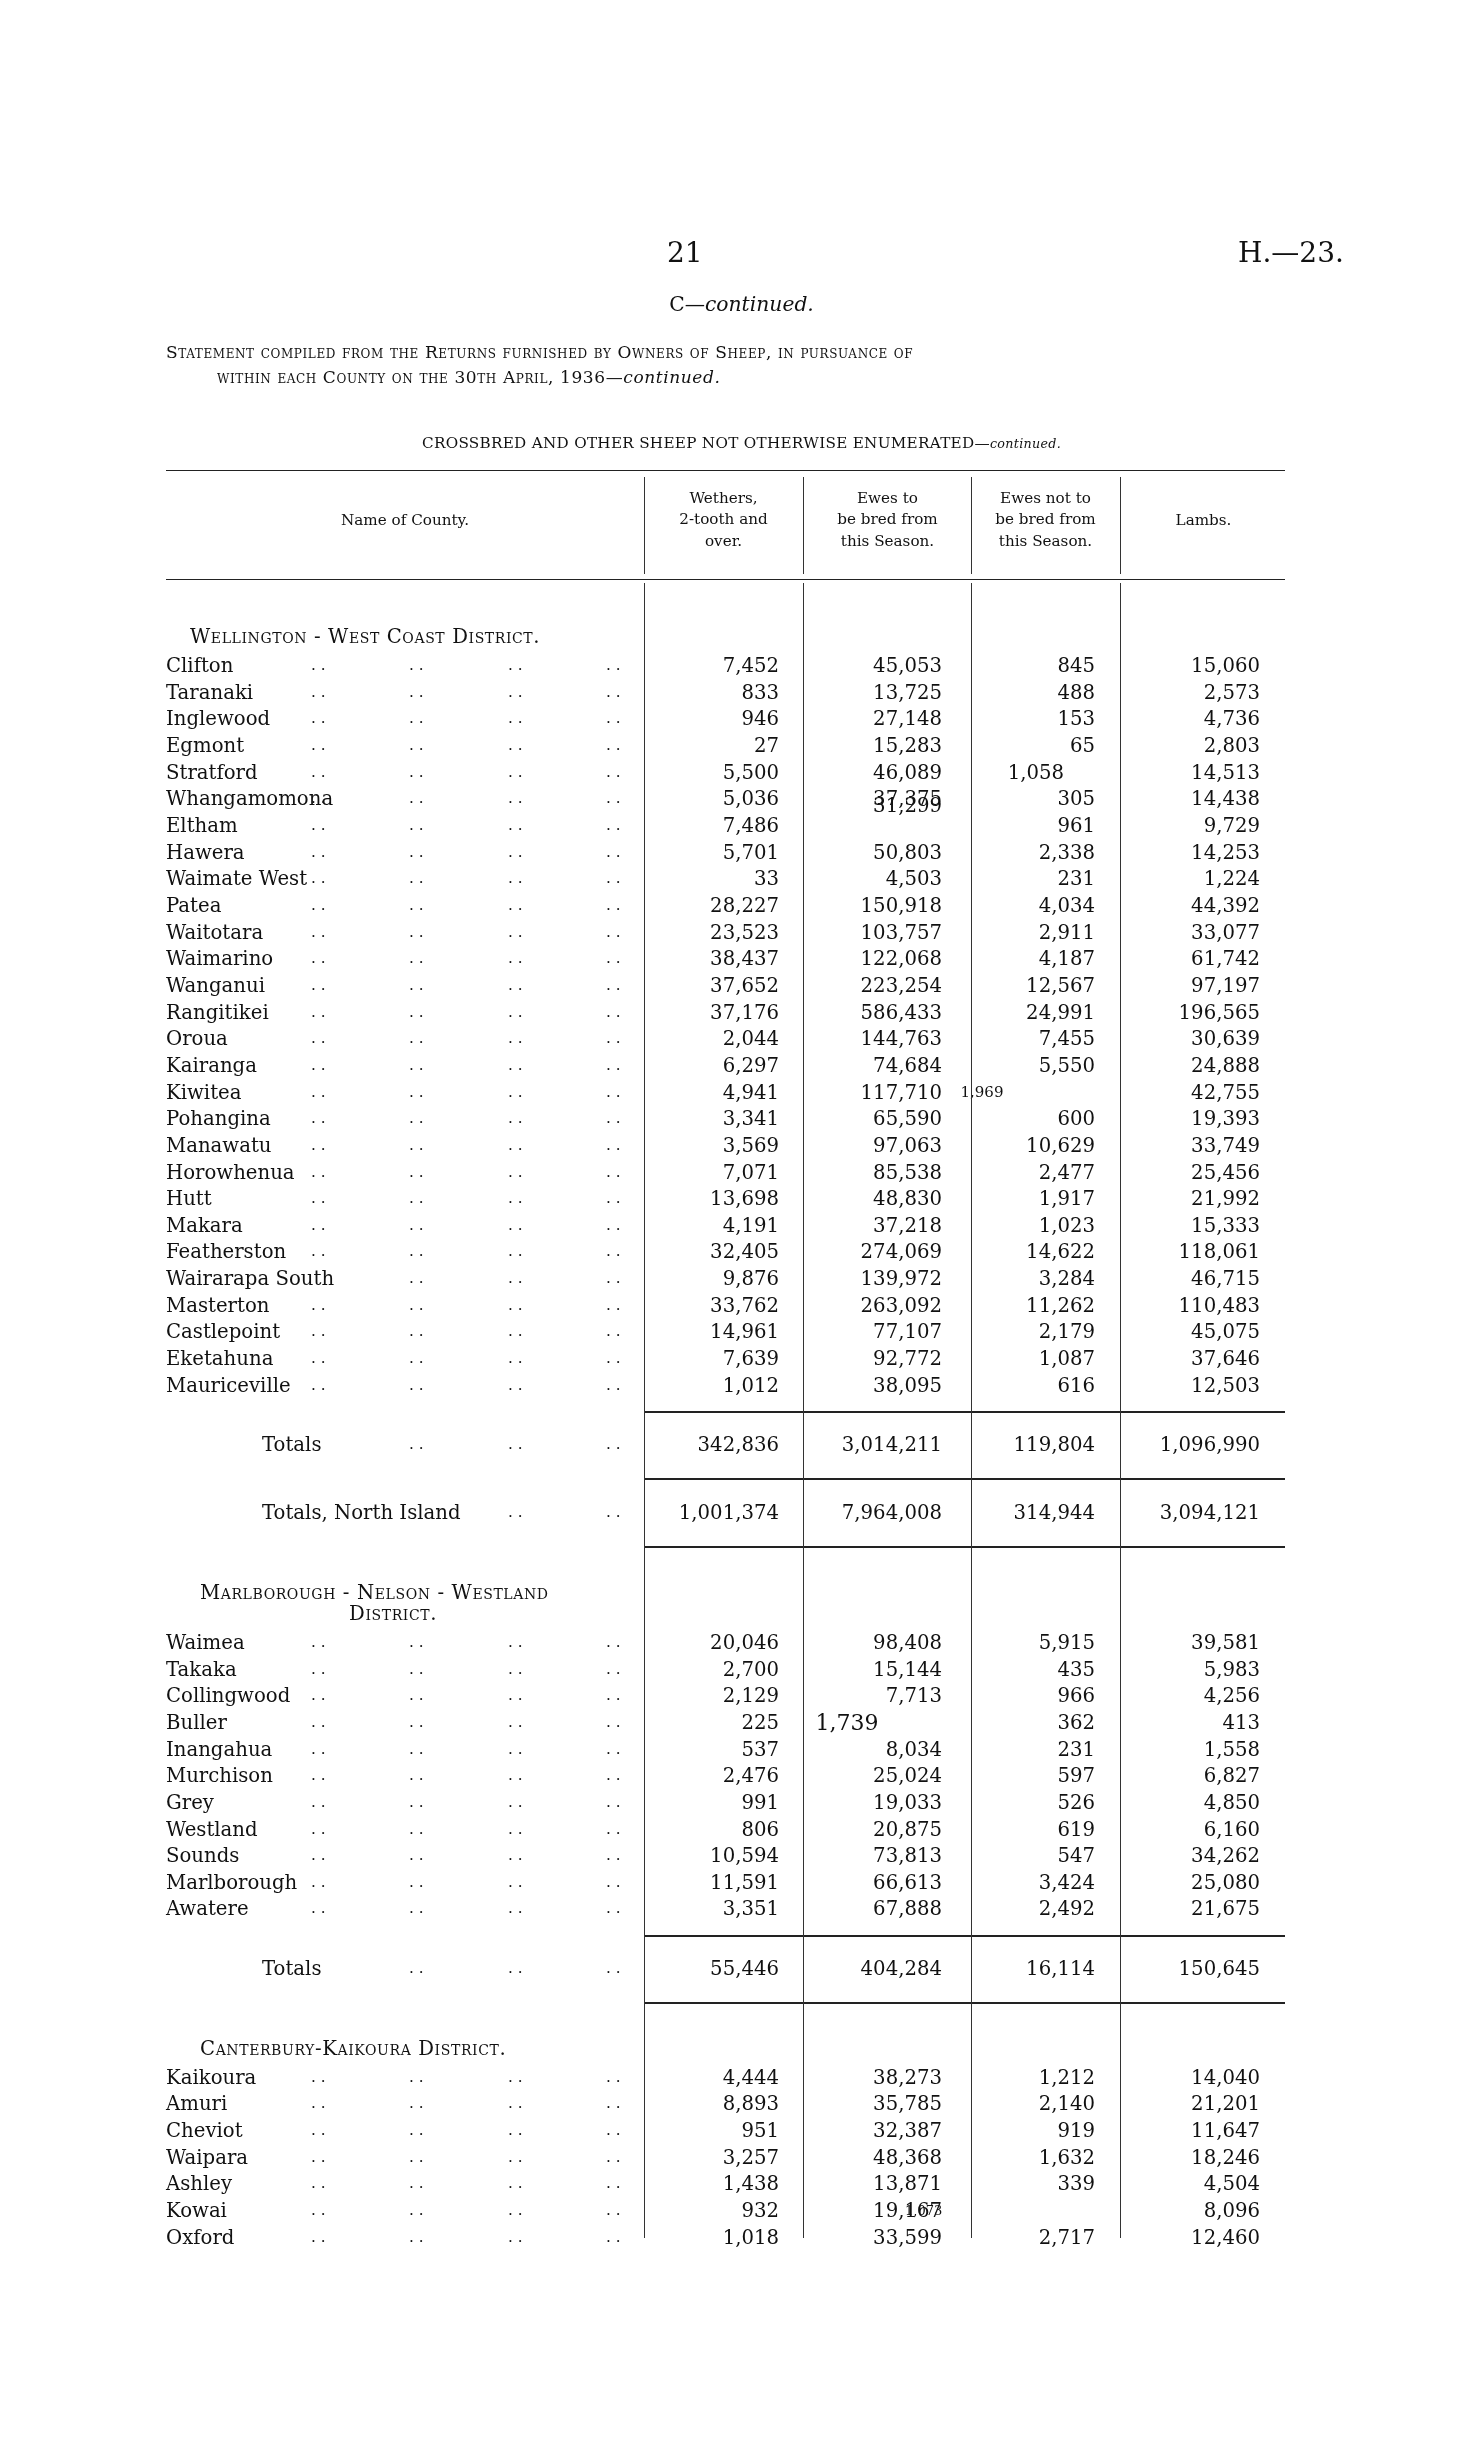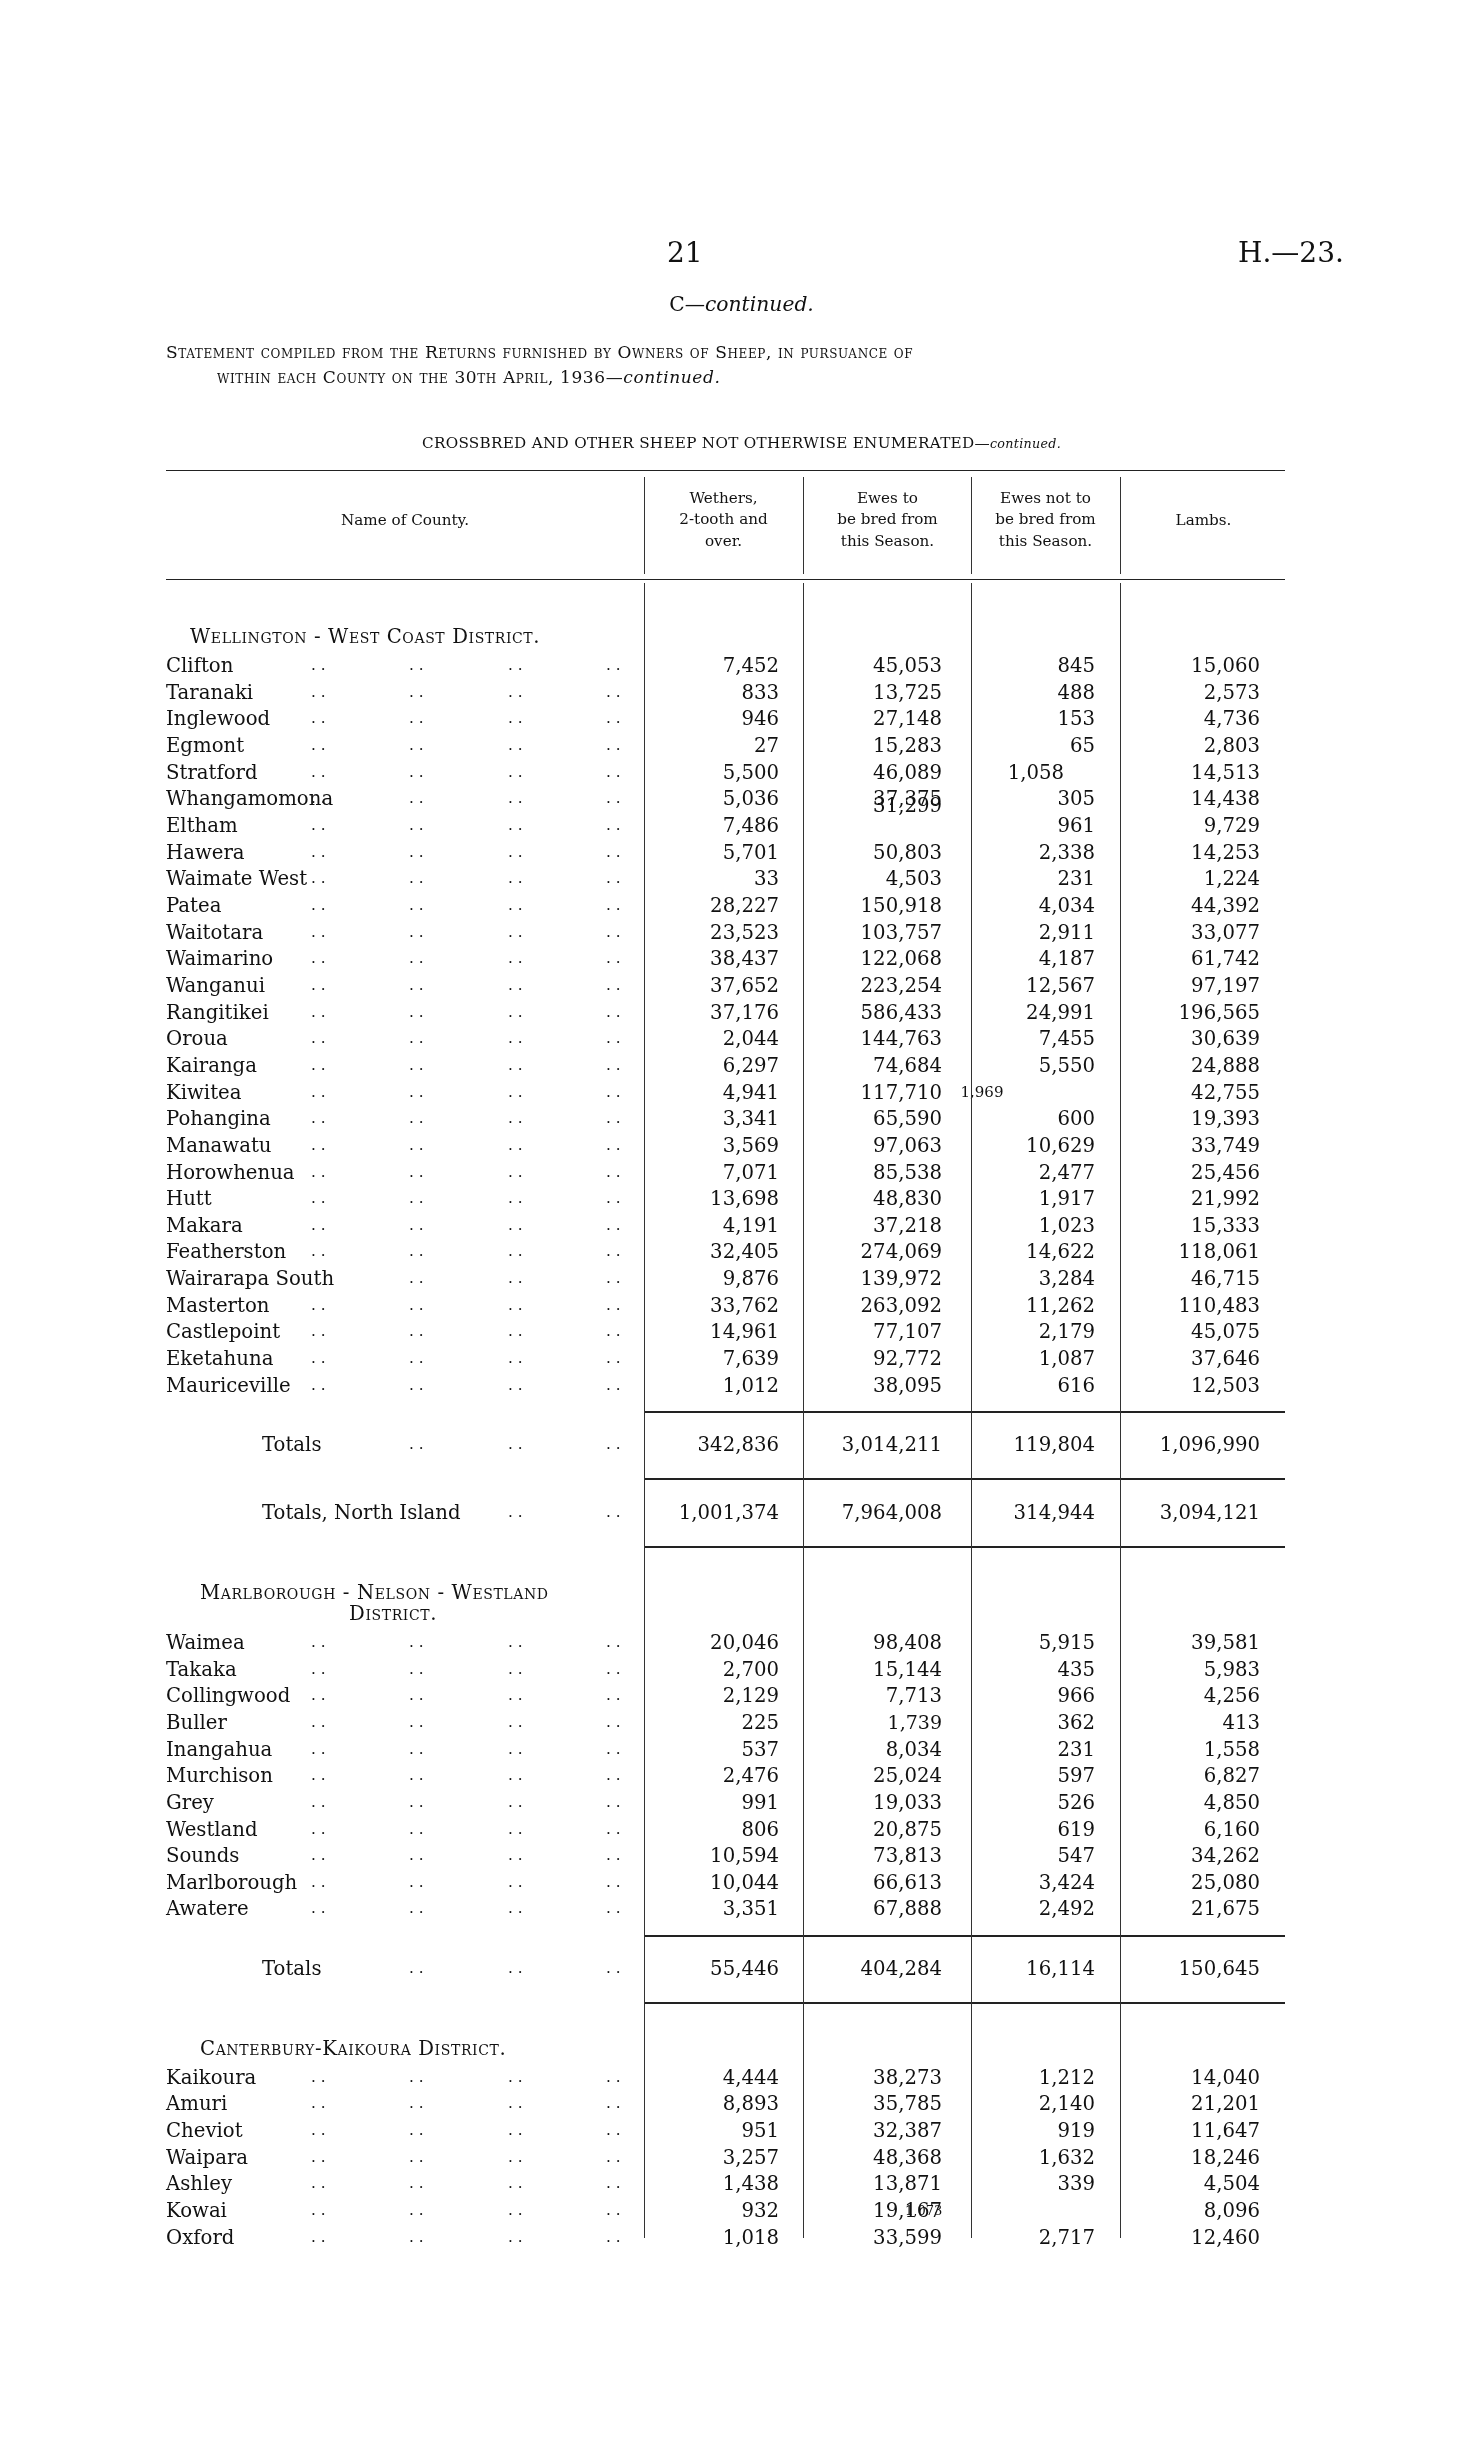--- a/index.html
+++ b/index.html
@@ -357,21 +357,21 @@
     <div style="position: absolute; left: 589px; width: 190px; top: 1682px; text-align: right; font-size: 19.7px; line-height: 27px; white-space: nowrap;">2,129</div>
     <div style="position: absolute; left: 752px; width: 190px; top: 1682px; text-align: right; font-size: 19.7px; line-height: 27px; white-space: nowrap;">7,713</div>
     <div style="position: absolute; left: 905px; width: 190px; top: 1682px; text-align: right; font-size: 19.7px; line-height: 27px; white-space: nowrap;">966</div>
     <div style="position: absolute; left: 1070px; width: 190px; top: 1682px; text-align: right; font-size: 19.7px; line-height: 27px; white-space: nowrap;">4,256</div>
     <div style="left: 166px; top: 1709px; font-size: 19.7px; white-space: nowrap; position: absolute; line-height: 27px;">Buller</div>
     <div style="position: absolute; left: 311px; top: 1709px; font-size: 15.2px; line-height: 27px;">. .</div>
     <div style="position: absolute; left: 409px; top: 1709px; font-size: 15.2px; line-height: 27px;">. .</div>
     <div style="position: absolute; left: 508px; top: 1709px; font-size: 15.2px; line-height: 27px;">. .</div>
     <div style="position: absolute; left: 606px; top: 1709px; font-size: 15.2px; line-height: 27px;">. .</div>
     <div style="position: absolute; left: 589px; width: 190px; top: 1709px; text-align: right; font-size: 19.7px; line-height: 27px; white-space: nowrap;">225</div>
-    <div style="position: absolute; left: 752px; width: 190px; top: 1709px; text-align: right; font-size: 19px; line-height: 27px; white-space: nowrap;">1,739</div>
+    <div style="position: absolute; left: 752px; width: 190px; top: 1709px; text-align: center; font-size: 22px; line-height: 27px; white-space: nowrap;">1,739</div>
     <div style="position: absolute; left: 905px; width: 190px; top: 1709px; text-align: right; font-size: 19.7px; line-height: 27px; white-space: nowrap;">362</div>
     <div style="position: absolute; left: 1070px; width: 190px; top: 1709px; text-align: right; font-size: 19.7px; line-height: 27px; white-space: nowrap;">413</div>
     <div style="left: 166px; top: 1736px; font-size: 19.7px; white-space: nowrap; position: absolute; line-height: 27px;">Inangahua</div>
     <div style="position: absolute; left: 311px; top: 1736px; font-size: 15.2px; line-height: 27px;">. .</div>
     <div style="position: absolute; left: 409px; top: 1736px; font-size: 15.2px; line-height: 27px;">. .</div>
     <div style="position: absolute; left: 508px; top: 1736px; font-size: 15.2px; line-height: 27px;">. .</div>
     <div style="position: absolute; left: 606px; top: 1736px; font-size: 15.2px; line-height: 27px;">. .</div>
     <div style="position: absolute; left: 589px; width: 190px; top: 1736px; text-align: right; font-size: 19.7px; line-height: 27px; white-space: nowrap;">537</div>
     <div style="position: absolute; left: 752px; width: 190px; top: 1736px; text-align: right; font-size: 19.7px; line-height: 27px; white-space: nowrap;">8,034</div>
     <div style="position: absolute; left: 905px; width: 190px; top: 1736px; text-align: right; font-size: 19.7px; line-height: 27px; white-space: nowrap;">231</div>
@@ -410,21 +410,21 @@
     <div style="position: absolute; left: 606px; top: 1842px; font-size: 15.2px; line-height: 27px;">. .</div>
     <div style="position: absolute; left: 589px; width: 190px; top: 1842px; text-align: right; font-size: 19.7px; line-height: 27px; white-space: nowrap;">10,594</div>
     <div style="position: absolute; left: 752px; width: 190px; top: 1842px; text-align: right; font-size: 19.7px; line-height: 27px; white-space: nowrap;">73,813</div>
     <div style="position: absolute; left: 905px; width: 190px; top: 1842px; text-align: right; font-size: 19.7px; line-height: 27px; white-space: nowrap;">547</div>
     <div style="position: absolute; left: 1070px; width: 190px; top: 1842px; text-align: right; font-size: 19.7px; line-height: 27px; white-space: nowrap;">34,262</div>
     <div style="left: 166px; top: 1869px; font-size: 19.7px; white-space: nowrap; position: absolute; line-height: 27px;">Marlborough</div>
     <div style="position: absolute; left: 311px; top: 1869px; font-size: 15.2px; line-height: 27px;">. .</div>
     <div style="position: absolute; left: 409px; top: 1869px; font-size: 15.2px; line-height: 27px;">. .</div>
     <div style="position: absolute; left: 508px; top: 1869px; font-size: 15.2px; line-height: 27px;">. .</div>
     <div style="position: absolute; left: 606px; top: 1869px; font-size: 15.2px; line-height: 27px;">. .</div>
-    <div style="position: absolute; left: 589px; width: 190px; top: 1869px; text-align: right; font-size: 19.7px; line-height: 27px; white-space: nowrap;">10,044</div>
+    <div style="position: absolute; left: 589px; width: 190px; top: 1869px; text-align: right; font-size: 19.7px; line-height: 27px; white-space: nowrap;">11,591</div>
     <div style="position: absolute; left: 752px; width: 190px; top: 1869px; text-align: right; font-size: 19.7px; line-height: 27px; white-space: nowrap;">66,613</div>
     <div style="position: absolute; left: 905px; width: 190px; top: 1869px; text-align: right; font-size: 19.7px; line-height: 27px; white-space: nowrap;">3,424</div>
     <div style="position: absolute; left: 1070px; width: 190px; top: 1869px; text-align: right; font-size: 19.7px; line-height: 27px; white-space: nowrap;">25,080</div>
     <div style="left: 166px; top: 1895px; font-size: 19.7px; white-space: nowrap; position: absolute; line-height: 27px;">Awatere</div>
     <div style="position: absolute; left: 311px; top: 1895px; font-size: 15.2px; line-height: 27px;">. .</div>
     <div style="position: absolute; left: 409px; top: 1895px; font-size: 15.2px; line-height: 27px;">. .</div>
     <div style="position: absolute; left: 508px; top: 1895px; font-size: 15.2px; line-height: 27px;">. .</div>
     <div style="position: absolute; left: 606px; top: 1895px; font-size: 15.2px; line-height: 27px;">. .</div>
     <div style="position: absolute; left: 589px; width: 190px; top: 1895px; text-align: right; font-size: 19.7px; line-height: 27px; white-space: nowrap;">3,351</div>
     <div style="position: absolute; left: 752px; width: 190px; top: 1895px; text-align: right; font-size: 19.7px; line-height: 27px; white-space: nowrap;">67,888</div>

